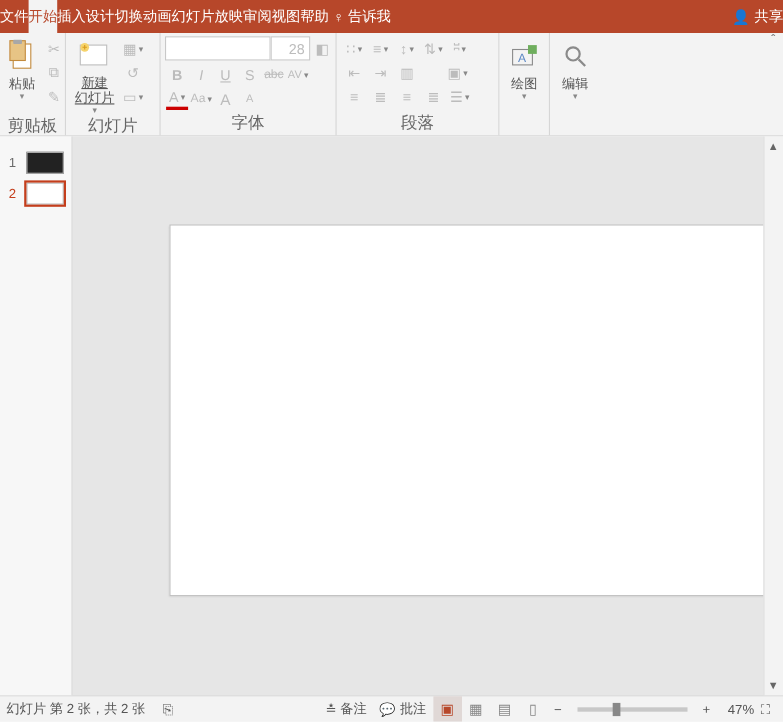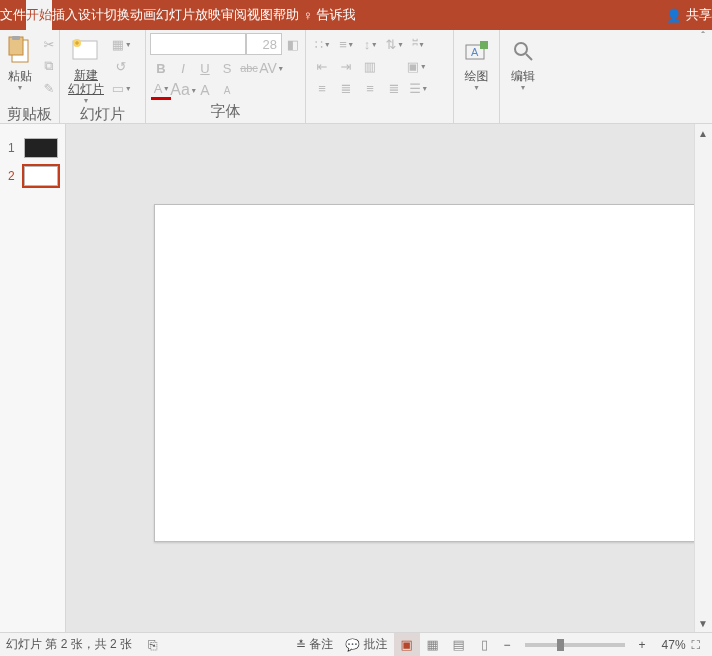--- a/index.html
+++ b/index.html
@@ -141,25 +141,25 @@
         <div class="mini">
             <span>◧</span>
           </div>
       </div>
       <div class="hstack">
         <div class="mini" style="font-weight:bold;">B</div>
         <div class="mini" style="font-style:italic;">I</div>
         <div class="mini" style="text-decoration:underline;">U</div>
         <div class="mini">S</div>
         <div class="mini" style="text-decoration:line-through;font-size:11px;">abc</div>
-        <div class="mini drop" style="font-size:14px;">AV</div>
+        <div class="mini drop" style="font-size:10px;">AV</div>
       </div>
       <div class="hstack">
         <div class="mini drop" style="border-bottom:3px solid #c00;">A</div>
-        <div class="mini drop" style="font-size:16px;">Aa</div>
+        <div class="mini drop" style="font-size:11px;">Aa</div>
         <div class="mini" style="font-size:14px;">A</div>
         <div class="mini" style="font-size:10px;">A</div>
       </div>
     </div>
     <div class="group-label">字体</div>
   </div>
 
   <div class="group" style="width:148px;">
     <div class="group-body vstack" style="align-items:flex-start;">
       <div class="para-row">
@@ -205,20 +205,21 @@
             <span>≡</span>
           </div>
         <div class="mini">
             <span>≣</span>
           </div>
         <div class="mini drop">
             <span>☰</span>
           </div>
       </div>
     </div>
+    <div class="group-label">段落</div>
   </div>
 
   <div class="group" style="width:46px;">
     <div class="group-body">
       <div class="big-btn">
         <div class="ic">
           <svg width="26" height="24">
               <rect x="2" y="6" width="18" height="14" fill="none" stroke="#8a8a8a"></rect>
               <text x="7" y="17" font-size="11" fill="#5b87c4">A</text>
               <rect x="16" y="2" width="8" height="8" fill="#6fae5e"></rect>

